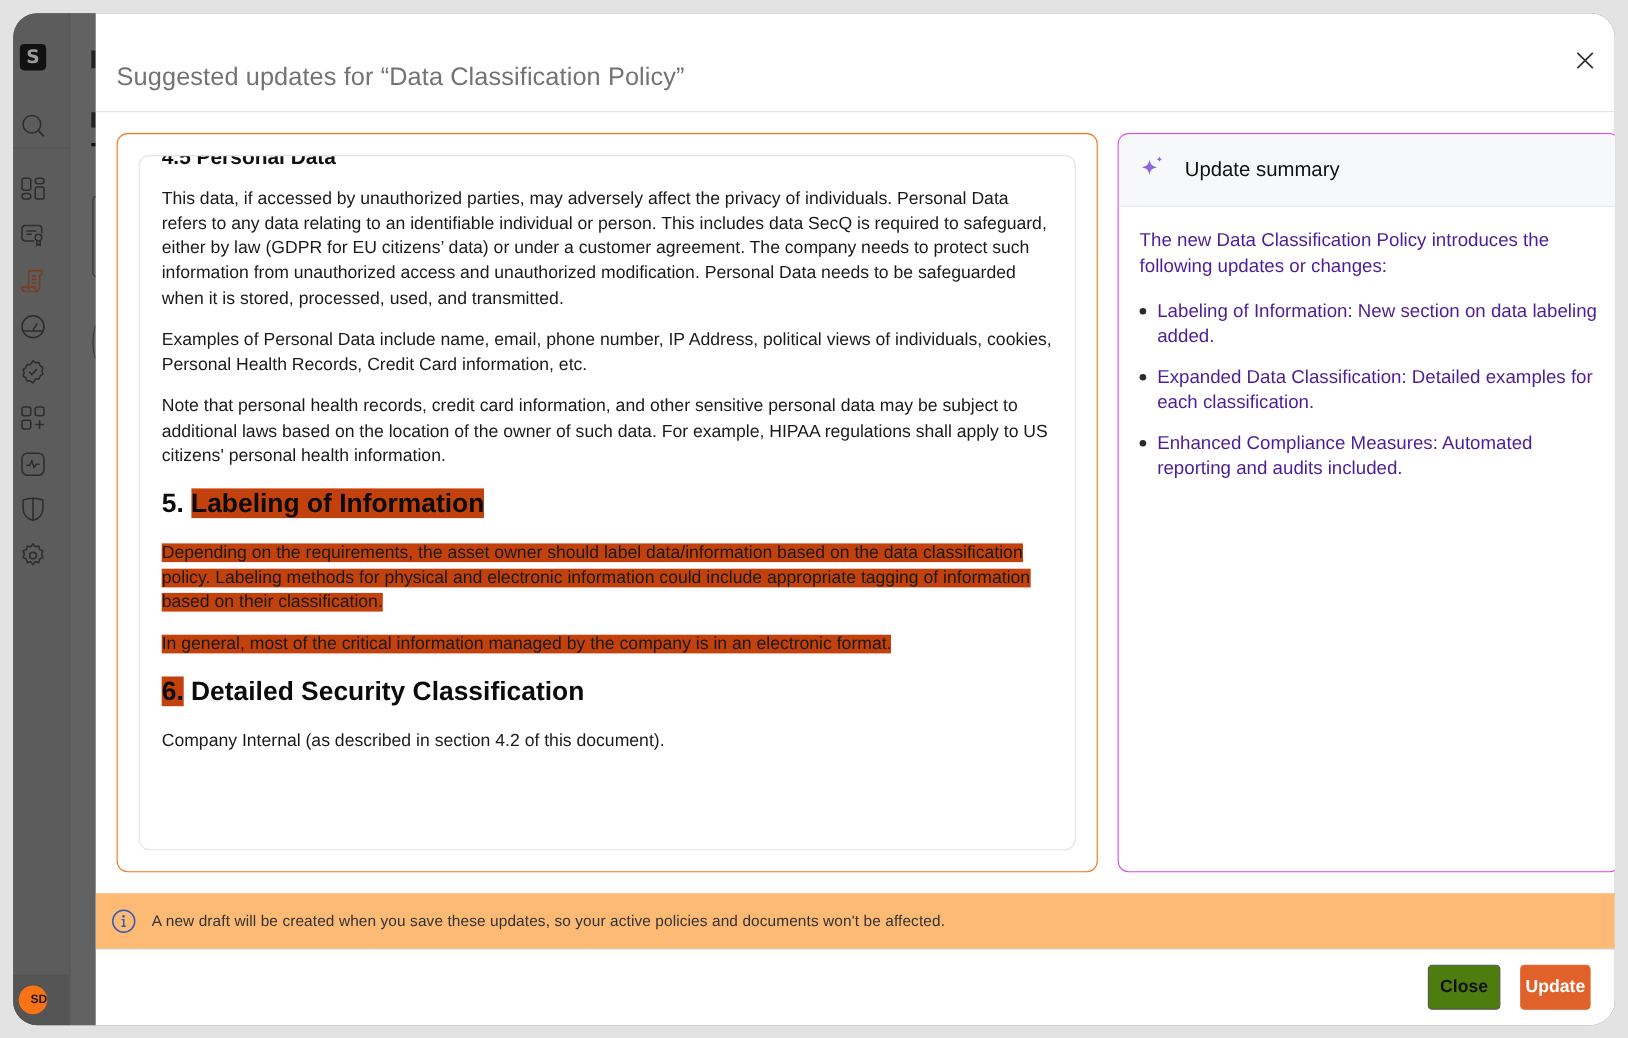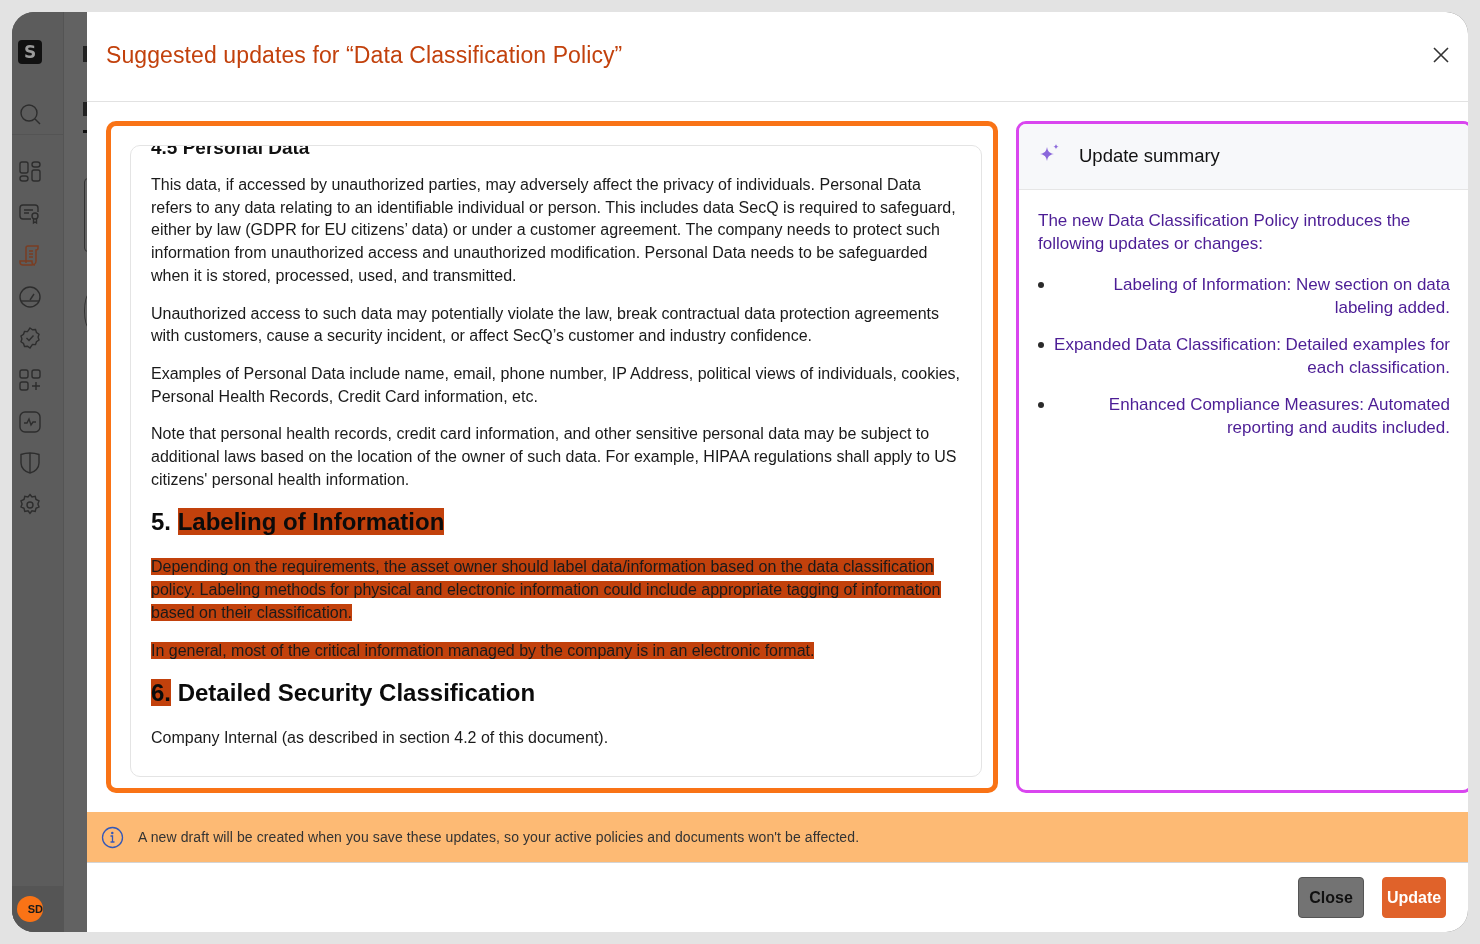--- a/index.html
+++ b/index.html
@@ -47,66 +47,66 @@
   
   .modal {
     position: absolute; left: 87px; top: 12px; width: 1381px; height: 920px;
     background: #fff; border-top-right-radius: 22px; border-bottom-right-radius: 22px;
     overflow: hidden;
   }
   .modal-header {
     height: 90px; border-bottom: 1px solid #e2e2e2; position: relative;
   }
   .modal-title {
-    position: absolute; left: 19px; top: 30px; font-size: 23px; font-weight: 500; color: #c2410c;
+    position: absolute; left: 19px; top: 44px; font-size: 23px; font-weight: 500; color: #737373;
     letter-spacing: 0.1px;
   }
   .close-x {
     position: absolute; right: 18px; top: 34px; width: 18px; height: 18px; cursor: pointer;
   }
   .doc-card {
     position: absolute; left: 19px; top: 109px; width: 892px; height: 672px;
-    border: 5px solid #f97316; border-radius: 10px; background: #fff; padding-left: 48px;
+    border: 1px solid #f97316; border-radius: 10px; background: #fff; padding-left: 48px;
   }
   .doc-inner {
     position: absolute; left: 19px; top: 19px; width: 852px; height: 632px;
     border: 1px solid #e4e4e4; border-radius: 10px; overflow: hidden; background: #fff;
   }
   .doc-scroll { position: absolute; left: 20px; top: -10px; right: 18px; }
   .doc-scroll h4 { font-size: 19px; font-weight: bold; line-height: 24px; margin-bottom: 14px; }
   .doc-scroll p { font-size: 16px; line-height: 22.7px; color: #1a1a1a; margin-bottom: 15px; }
   .doc-scroll h3 { font-size: 24px; font-weight: bold; line-height: 32px; margin: 8px 0 18px; color: #0b0b0b; }
   .hl { background: #c2410c; }
   .summary-card {
     position: absolute; left: 929px; top: 109px; width: 457px; height: 672px;
-    border: 3px solid #d946ef; border-radius: 10px; background: #fff; overflow: hidden;
+    border: 1px solid #d946ef; border-radius: 10px; background: #fff; overflow: hidden;
   }
   .summary-head {
     height: 66px; background: #f7f8fa; border-bottom: 1px solid #e6e6e6; position: relative;
   }
   .sparkle { position: absolute; left: 19px; top: 19px; width: 24px; height: 24px; }
   .summary-title { position: absolute; left: 60px; top: 21px; font-size: 18.5px; font-weight: 500; color: #111; }
   .summary-body { padding: 19px 20px 0 19px; font-size: 17px; color: #4c1d95; line-height: 23px; }
-  .summary-body ul { list-style: none; margin-top: 18px; text-align: right; }
+  .summary-body ul { list-style: none; margin-top: 18px; }
   .summary-body li { position: relative; padding-left: 16px; margin-bottom: 14px; }
   .summary-body li::before {
     content: ""; position: absolute; left: 0; top: 9px; width: 6px; height: 6px; border-radius: 50%; background: #2a2a2a;
   }
   .info-bar {
     position: absolute; left: 0; top: 800px; width: 100%; height: 51px; background: #fdba74;
     border-bottom: 1px solid #d4d4d4;
   }
   .info-icon { position: absolute; left: 14px; top: 14px; width: 23px; height: 23px; }
   .info-text { position: absolute; left: 51px; top: 17px; font-size: 14px; color: #333; letter-spacing: 0.1px; }
   .footer { position: absolute; left: 0; top: 852px; width: 100%; height: 68px; }
   .btn {
     position: absolute; top: 13px; height: 41px; border-radius: 4px; font-size: 16px; font-weight: bold;
     cursor: pointer; font-family: "Liberation Sans", sans-serif;
   }
-  .btn-close { left: 1211px; width: 66px; background: #737373; border: 1px solid #555; color: #111; }
+  .btn-close { left: 1211px; width: 66px; background: #4d7c0f; border: 1px solid #555; color: #111; }
   .btn-update { left: 1295px; width: 64px; background: #e0622a; border: 1px solid #e0622a; color: #fff; }
 </style>
 </head>
 <body>
 
 <div class="frame">
   <nav class="sidebar">
     <div class="logo">S</div>
     <span class="sb-icon" style="top:90px">
       <svg viewBox="0 0 24 24" fill="none" stroke="#2d2d2d" stroke-width="1.4">
@@ -196,21 +196,20 @@
           <path d="M2 2l14 14M16 2L2 16"></path>
         </svg>
     </span>
   </div>
 
   <section class="doc-card">
     <div class="doc-inner">
       <div class="doc-scroll">
         <h4>4.5 Personal Data</h4>
         <p>This data, if accessed by unauthorized parties, may adversely affect the privacy of individuals. Personal Data refers to any data relating to an identifiable individual or person. This includes data SecQ is required to safeguard, either by law (GDPR for EU citizens’ data) or under a customer agreement. The company needs to protect such information from unauthorized access and unauthorized modification. Personal Data needs to be safeguarded when it is stored, processed, used, and transmitted.</p>
-        <p>Unauthorized access to such data may potentially violate the law, break contractual data protection agreements with customers, cause a security incident, or affect SecQ’s customer and industry confidence.</p>
         <p>Examples of Personal Data include name, email, phone number, IP Address, political views of individuals, cookies, Personal Health Records, Credit Card information, etc.</p>
         <p>Note that personal health records, credit card information, and other sensitive personal data may be subject to additional laws based on the location of the owner of such data. For example, HIPAA regulations shall apply to US citizens' personal health information.</p>
         <h3><span>5.</span> <span class="hl">Labeling of Information</span></h3>
         <p><span class="hl">Depending on the requirements, the asset owner should label data/information based on the data classification policy. Labeling methods for physical and electronic information could include appropriate tagging of information based on their classification.</span></p>
         <p><span class="hl">In general, most of the critical information managed by the company is in an electronic format.</span></p>
         <h3><span class="hl">6.</span> <span>Detailed Security Classification</span></h3>
         <p>Company Internal (as described in section 4.2 of this document).</p>
       </div>
     </div>
   </section>

